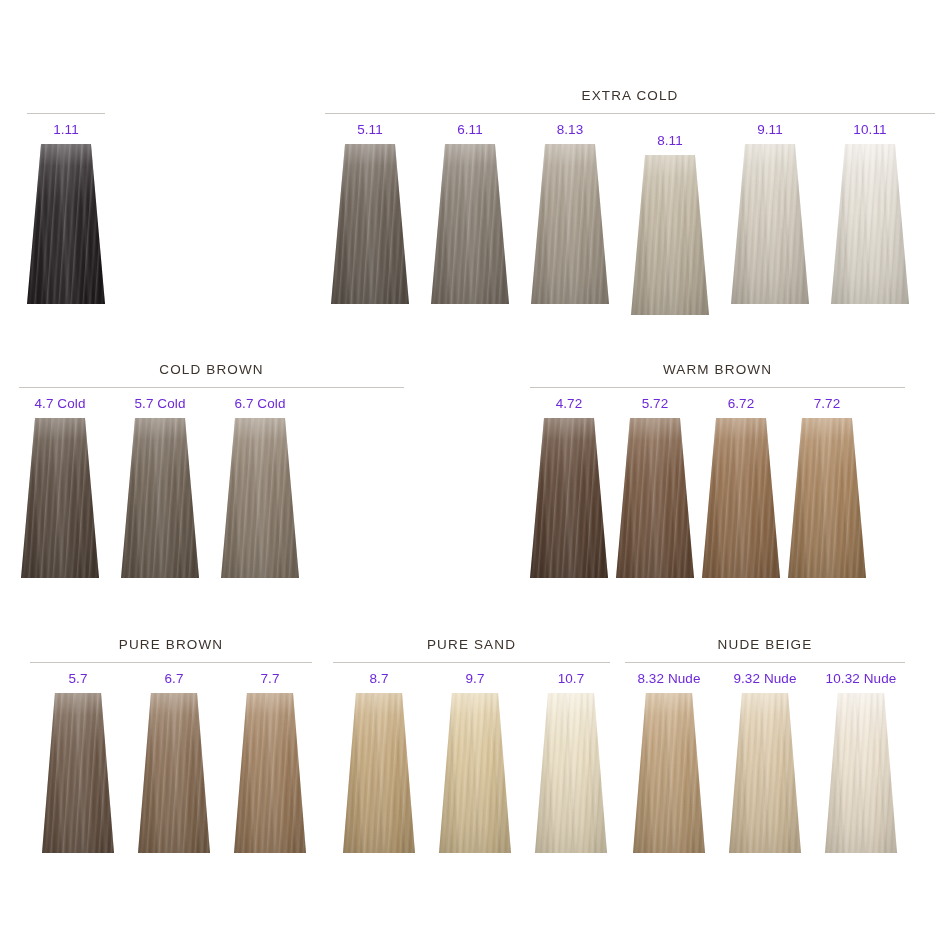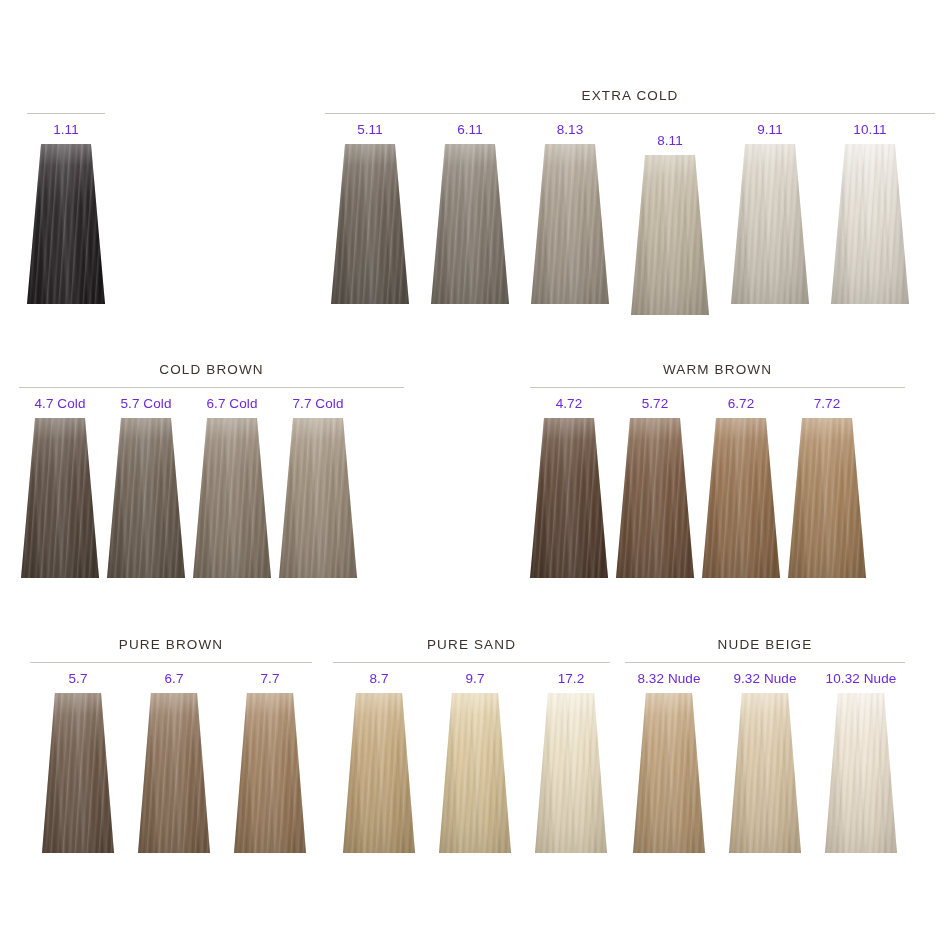--- a/index.html
+++ b/index.html
@@ -202,21 +202,21 @@
       </div>
 
     </div>
   </div>
 
   <div class="group" style="left:19px; top:362px; width:385px;">
     <div class="group-head">
       <div class="group-title">COLD BROWN</div>
       <div class="group-rule"></div>
     </div>
-    <div class="swatch-row" style="gap:8px; padding-left:2px;">
+    <div class="swatch-row" style="gap:22px; padding-left:2px;">
 
       <div class="swatch" style="width:78px;">
         <div class="swatch-label">4.7 Cold</div>
         <div class="hair" style="height:160px;">
           <div class="base" style="background:linear-gradient(to bottom,#6b5c4f 0%,#594a3e 32%,#4b3d33 100%);"></div>
           <div class="strands"></div>
           <div class="shade"></div>
         </div>
       </div>
 
@@ -231,28 +231,20 @@
 
       <div class="swatch" style="width:78px;">
         <div class="swatch-label">6.7 Cold</div>
         <div class="hair" style="height:160px;">
           <div class="base" style="background:linear-gradient(to bottom,#9e8f7e 0%,#8c7d6c 32%,#7d6f5f 100%);"></div>
           <div class="strands"></div>
           <div class="shade"></div>
         </div>
       </div>
 
-      <div class="swatch" style="width:78px;">
-        <div class="swatch-label">7.7 Cold</div>
-        <div class="hair" style="height:160px;">
-          <div class="base" style="background:linear-gradient(to bottom,#ad9e8b 0%,#9c8c79 32%,#8d7e6c 100%);"></div>
-          <div class="strands"></div>
-          <div class="shade"></div>
-        </div>
-      </div>
 
     </div>
   </div>
 
   <div class="group" style="left:530px; top:362px; width:375px;">
     <div class="group-head">
       <div class="group-title">WARM BROWN</div>
       <div class="group-rule"></div>
     </div>
     <div class="swatch-row" style="gap:8px; padding-left:0px;">
@@ -352,21 +344,21 @@
       <div class="swatch" style="width:72px;">
         <div class="swatch-label">9.7</div>
         <div class="hair" style="height:160px;">
           <div class="base" style="background:linear-gradient(to bottom,#e9d8b2 0%,#dcc79c 32%,#ceb88c 100%);"></div>
           <div class="strands"></div>
           <div class="shade"></div>
         </div>
       </div>
 
       <div class="swatch" style="width:72px;">
-        <div class="swatch-label">17.2</div>
+        <div class="swatch-label">10.7</div>
         <div class="hair" style="height:160px;">
           <div class="base" style="background:linear-gradient(to bottom,#f6eeda 0%,#ece0c4 32%,#e0d2b3 100%);"></div>
           <div class="strands"></div>
           <div class="shade"></div>
         </div>
       </div>
 
     </div>
   </div>
 

